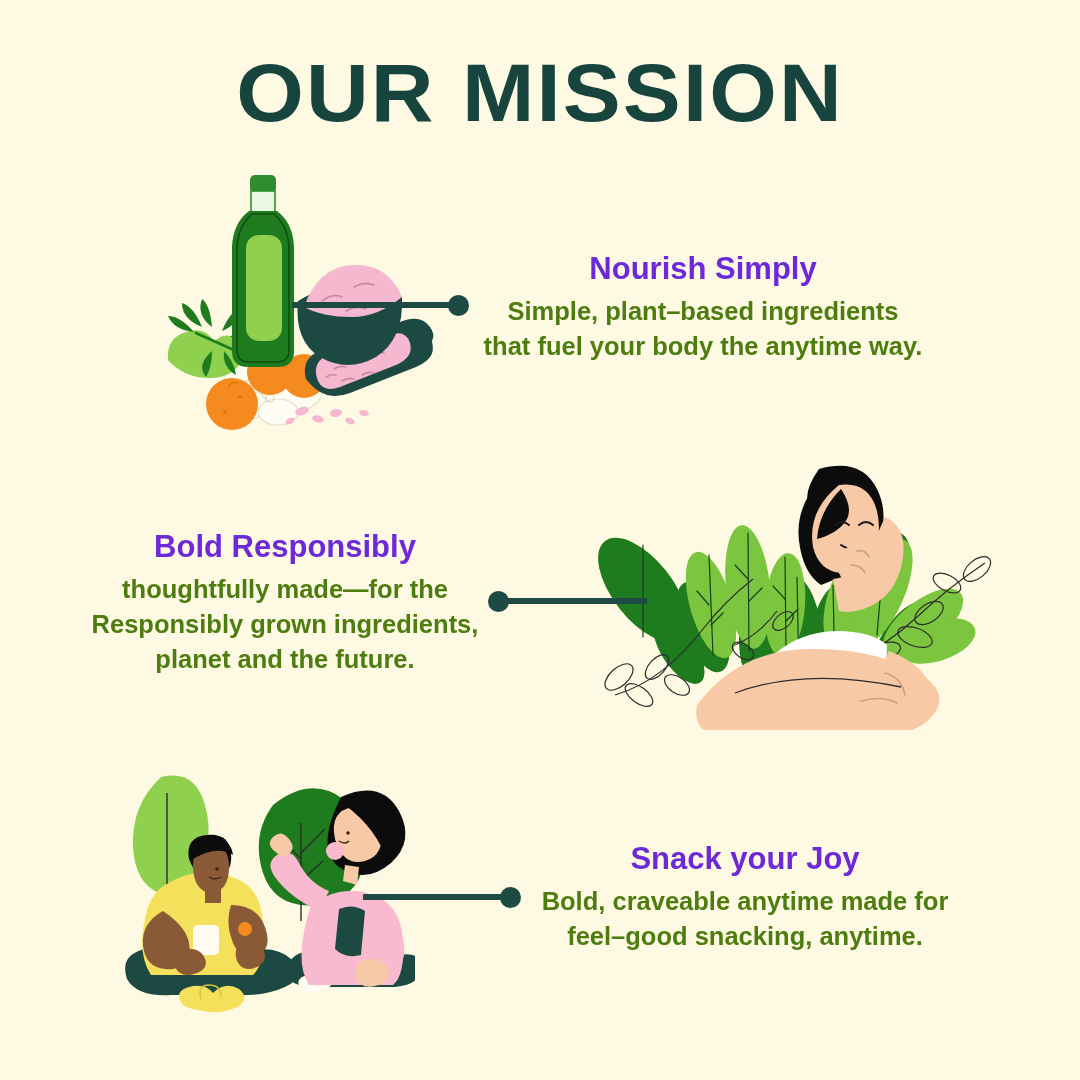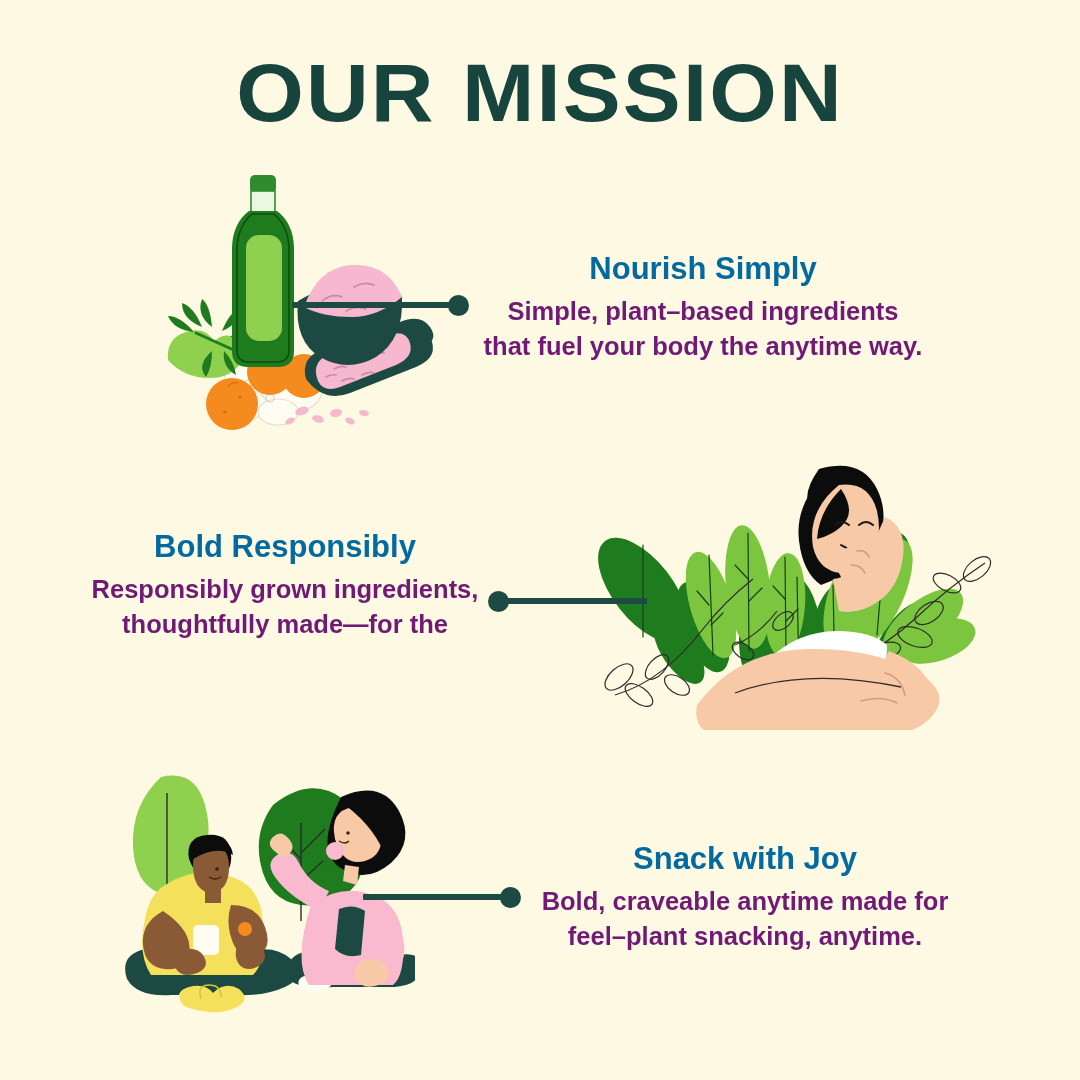--- a/index.html
+++ b/index.html
@@ -42,28 +42,28 @@
   .block {
     position: absolute;
     color: #1D4A42;
     text-align: center;
   }
   .block .heading {
     font-size: 31px;
     font-weight: bold;
     line-height: 1.22;
     margin: 0 0 6px 0;
-    color: #0369a1;
+    color: #6d28d9;
   }
   .block .body {
     font-size: 25.5px;
     font-weight: bold;
     line-height: 1.38;
     margin: 0;
-    color: #701a75;
+    color: #4d7c0f;
   }
   .block .body .line { display: block; }
 
   #block-nourish { left: 468px; top: 250px; width: 470px; }
   #block-grow    { left: 60px;  top: 528px; width: 450px; }
   #block-snack   { left: 520px; top: 840px; width: 450px; }
 
   
   .connector {
     position: absolute;
@@ -334,26 +334,27 @@
     <p class="heading">Nourish Simply</p>
     <p class="body">
       <span class="line">Simple, plant–based ingredients</span>
       <span class="line">that fuel your body the anytime way.</span>
     </p>
   </div>
 
   <div class="block" id="block-grow">
     <p class="heading">Bold Responsibly</p>
     <p class="body">
+      <span class="line">thoughtfully made—for the</span>
       <span class="line">Responsibly grown ingredients,</span>
-      <span class="line">thoughtfully made—for the</span>
+      <span class="line">planet and the future.</span>
     </p>
   </div>
 
   <div class="block" id="block-snack">
-    <p class="heading">Snack with Joy</p>
+    <p class="heading">Snack your Joy</p>
     <p class="body">
       <span class="line">Bold, craveable anytime made for</span>
-      <span class="line">feel–plant snacking, anytime.</span>
+      <span class="line">feel–good snacking, anytime.</span>
     </p>
   </div>
 
 </div>
 
 </body></html>

